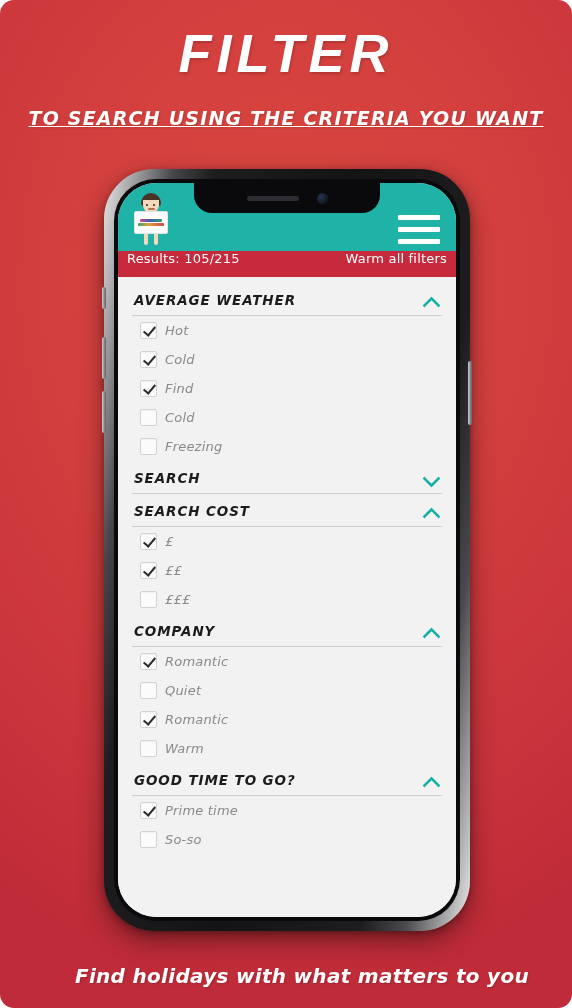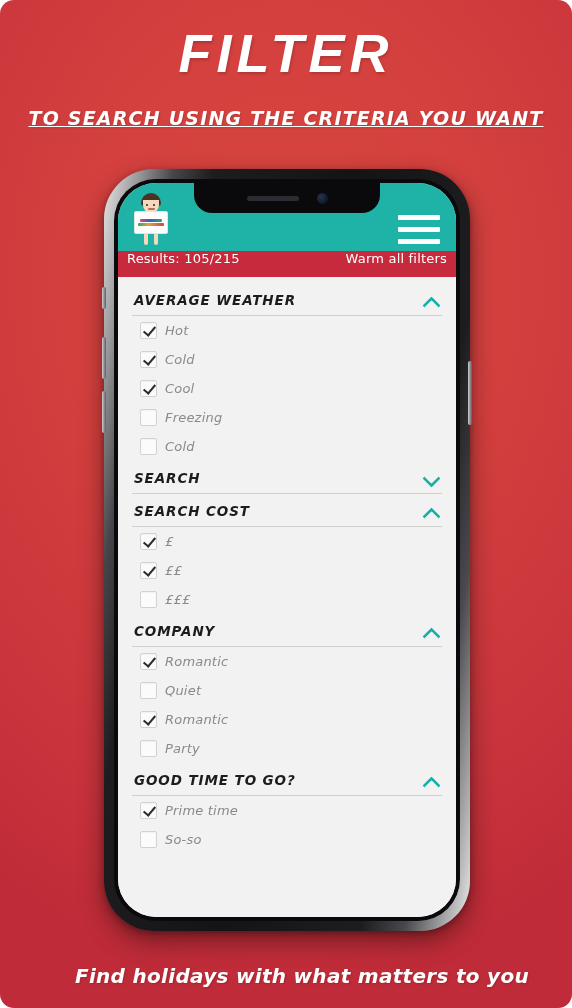--- a/index.html
+++ b/index.html
@@ -387,29 +387,29 @@
             <div class="option-row">
               <div class="cbox checked"></div>
               <div class="option-label">Hot</div>
             </div>
             <div class="option-row">
               <div class="cbox checked"></div>
               <div class="option-label">Cold</div>
             </div>
             <div class="option-row">
               <div class="cbox checked"></div>
-              <div class="option-label">Cool</div>
+              <div class="option-label">Find</div>
+            </div>
+            <div class="option-row">
+              <div class="cbox"></div>
+              <div class="option-label">Cold</div>
             </div>
             <div class="option-row">
               <div class="cbox"></div>
               <div class="option-label">Freezing</div>
-            </div>
-            <div class="option-row">
-              <div class="cbox"></div>
-              <div class="option-label">Cold</div>
             </div>
             <div class="section-header">
               <div class="section-title">SEARCH</div>
               <div class="chevron down"></div>
             </div>
             <div class="section-header">
               <div class="section-title">SEARCH COST</div>
               <div class="chevron up"></div>
             </div>
             <div class="option-row">
@@ -435,21 +435,21 @@
             <div class="option-row">
               <div class="cbox"></div>
               <div class="option-label">Quiet</div>
             </div>
             <div class="option-row">
               <div class="cbox checked"></div>
               <div class="option-label">Romantic</div>
             </div>
             <div class="option-row">
               <div class="cbox"></div>
-              <div class="option-label">Party</div>
+              <div class="option-label">Warm</div>
             </div>
             <div class="section-header">
               <div class="section-title">GOOD TIME TO GO?</div>
               <div class="chevron up"></div>
             </div>
             <div class="option-row">
               <div class="cbox checked"></div>
               <div class="option-label">Prime time</div>
             </div>
             <div class="option-row">

